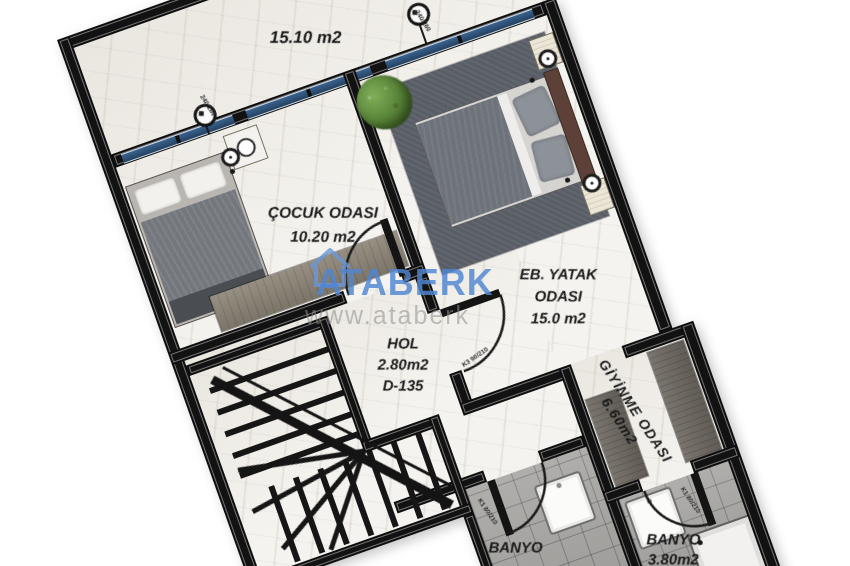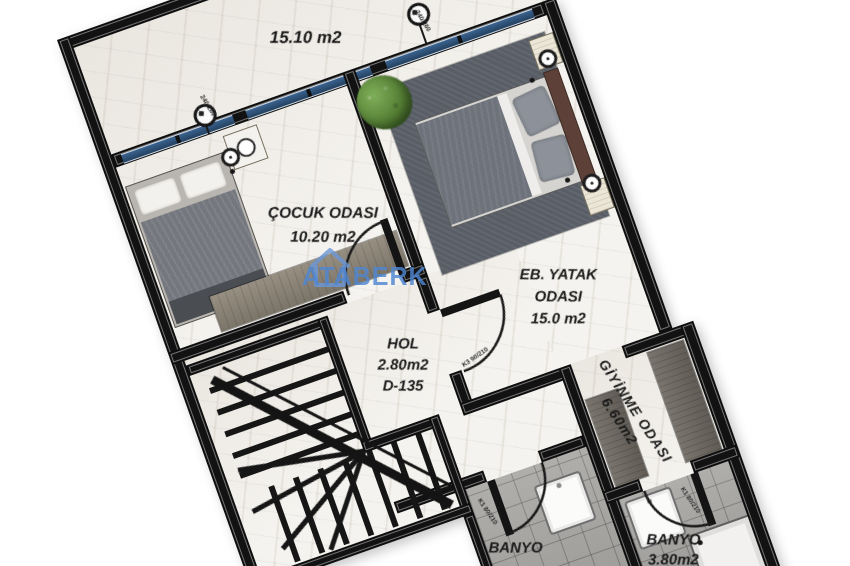--- a/index.html
+++ b/index.html
@@ -54,21 +54,21 @@
   .nstand{position:absolute;background:#ece6d6;border:1.5px solid #77715f;
         background-image:repeating-linear-gradient(0deg, rgba(0,0,0,.10) 0 1px, rgba(0,0,0,0) 1px 5px);}
   
   .lbl{position:absolute;font-style:italic;font-weight:700;color:#1a1a1a;white-space:nowrap;
        text-align:center;transform:translate(-50%,-50%) rotate(19.5deg);}
   .lbl .line{display:block;}
   .lbl-giy{transform:translate(-50%,-50%) rotate(76deg);letter-spacing:1px;}
   .tiny{position:absolute;font-weight:600;font-style:normal;color:#2a2a2a;font-size:6.5px;
         white-space:nowrap;}
   svg{display:block;}
-  .wm-brand{position:absolute;left:302px;top:262px;font-size:25px;font-weight:700;
+  .wm-brand{position:absolute;left:316px;top:262px;font-size:36px;font-weight:700;
        letter-spacing:1px;color:#4f86d2;opacity:.82;font-family:"Liberation Sans",sans-serif;}
   .wm-url{position:absolute;left:305px;top:301px;font-size:25px;font-weight:400;
        letter-spacing:2px;color:#8f8f8f;opacity:.55;font-family:"Liberation Sans",sans-serif;}
   .tree{position:absolute;left:261px;top:141px;width:54px;height:54px;border-radius:46% 54% 48% 52%;
        background:radial-gradient(circle at 35% 32%, #7fae58, #537d33 58%, #3d6326 95%);
        box-shadow:inset -4px -5px 8px rgba(0,0,0,.35), 0 0 0 1px rgba(40,70,25,.4);}
   .tree::after{content:"";position:absolute;inset:4px;border-radius:inherit;
        background:radial-gradient(5px 5px at 22% 30%, rgba(255,255,255,.30), rgba(0,0,0,0) 60%),
                   radial-gradient(5px 5px at 62% 22%, rgba(255,255,255,.22), rgba(0,0,0,0) 60%),
                   radial-gradient(6px 6px at 70% 65%, rgba(0,0,0,.25), rgba(0,0,0,0) 60%);}
@@ -234,13 +234,14 @@
     <div class="lbl" style="left:411px;top:686px;font-size:15px;line-height:20px;">
       <span class="line">BANYO</span>
       <span class="line">3.80m2</span>
     </div>
   </div>
 
   <svg style="position:absolute;left:306px;top:244px;opacity:.8;" width="48" height="46" viewBox="0 0 48 46">
     <path d="M5 23 L24 6 L43 23 M10 21 V41 H38 V21" fill="none" stroke="#6b97d8" stroke-width="4" stroke-linejoin="round"></path>
   </svg>
   <div class="wm-brand">ATABERK</div>
+  <div class="wm-url">www.ataberk</div>
 </div>
 
 </body></html>

